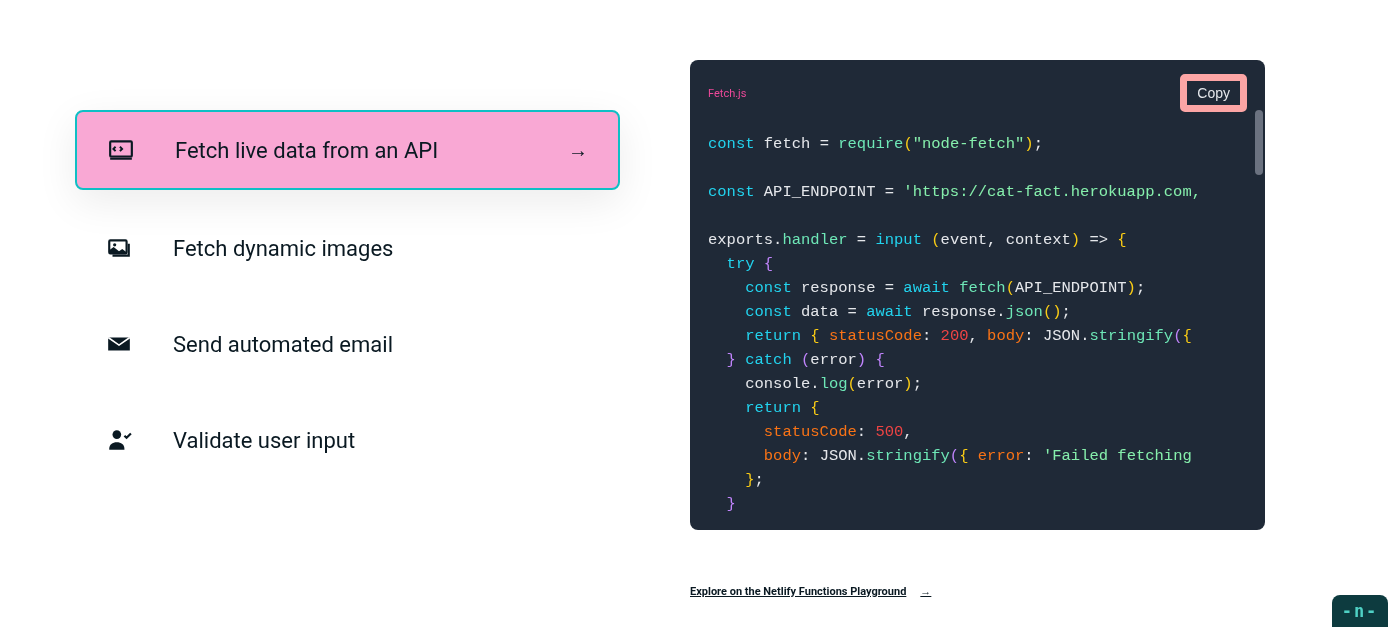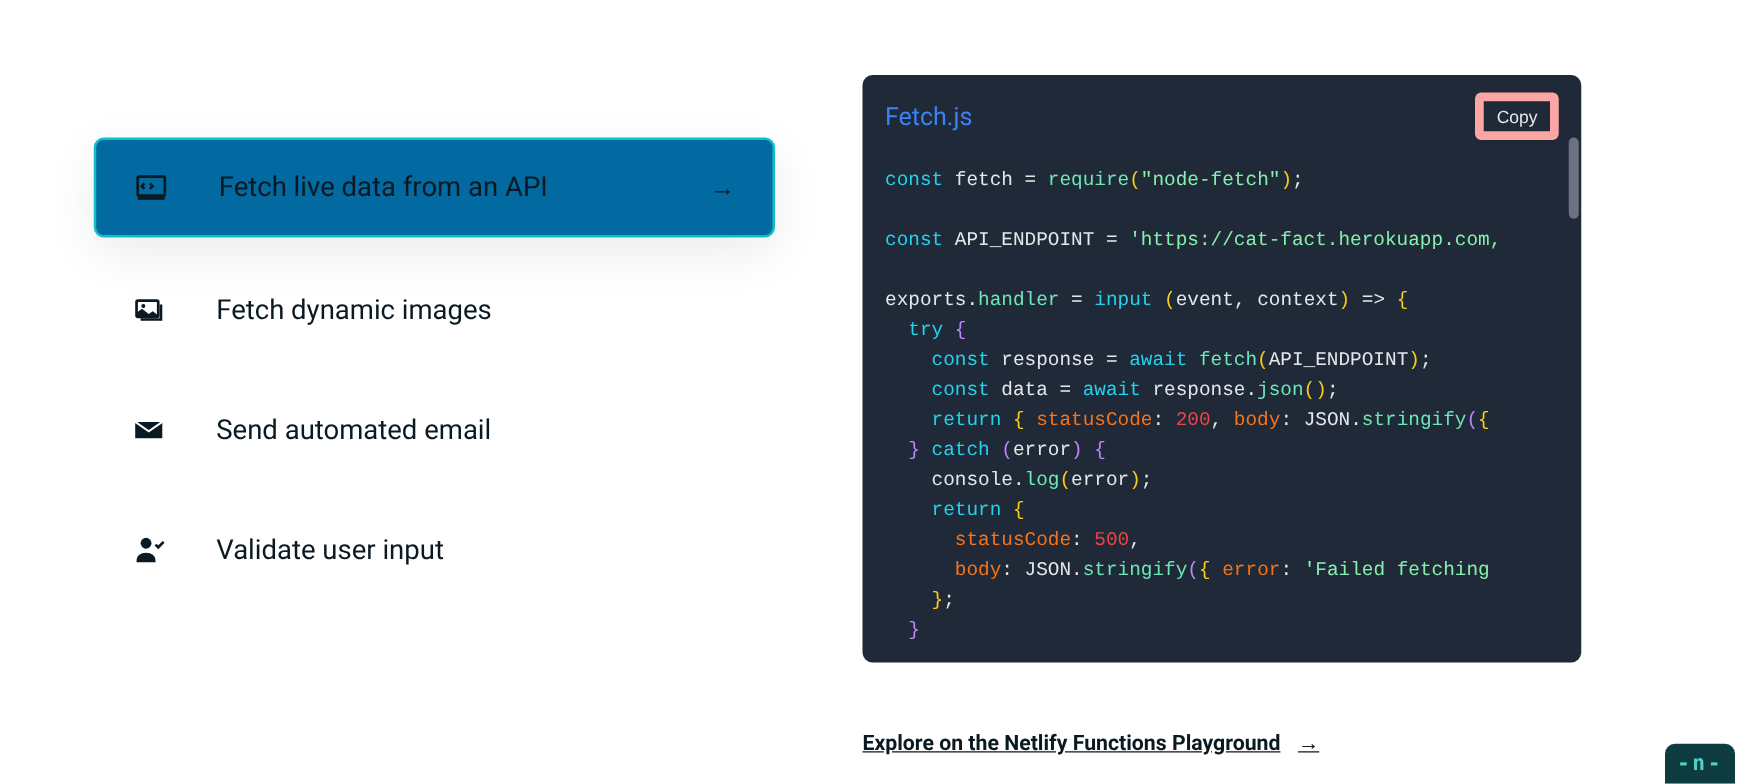--- a/index.html
+++ b/index.html
@@ -29,21 +29,21 @@
       display: flex;
       align-items: center;
       padding: 24px 30px;
       border-radius: 8px;
       cursor: pointer;
       margin-bottom: 20px;
     }
     .option-item.active {
       border: 2px solid #0fbfc5;
       box-shadow: 0 12px 40px rgba(0,0,0,0.08);
-      background: #0369a1;
+      background: #f9a8d4;
     }
     .option-icon {
       width: 28px;
       height: 28px;
       display: flex;
       align-items: center;
       justify-content: center;
       flex-shrink: 0;
     }
     .option-label {
@@ -68,22 +68,22 @@
       height: 470px;
       position: relative;
     }
     .code-header {
       display: flex;
       justify-content: space-between;
       align-items: center;
       padding: 14px 18px 8px 18px;
     }
     .filename {
-      color: #3b82f6;
-      font-size: 20px;
+      color: #ec4899;
+      font-size: 11px;
     }
     .copy-btn {
       background: transparent;
       border: 7px solid #fca5a5;
       color: #e5e7eb;
       padding: 4px 10px;
       border-radius: 5px;
       font-size: 14px;
       cursor: pointer;
     }
@@ -111,21 +111,21 @@
     .tk-string { color: #86efac; }
     .tk-prop { color: #f97316; }
     .tk-num { color: #ef4444; }
     .tk-paren { color: #facc15; }
     .tk-paren2 { color: #c084fc; }
     .tk-default { color: #e5e7eb; }
     .explore-link {
       display: inline-flex;
       align-items: center;
       margin-top: 55px;
-      font-size: 17px;
+      font-size: 11px;
       font-weight: 700;
       color: #0a1922;
       text-decoration: underline;
       cursor: pointer;
     }
     .explore-arrow {
       margin-left: 14px;
       text-decoration: none;
       display: inline-block;
     }

